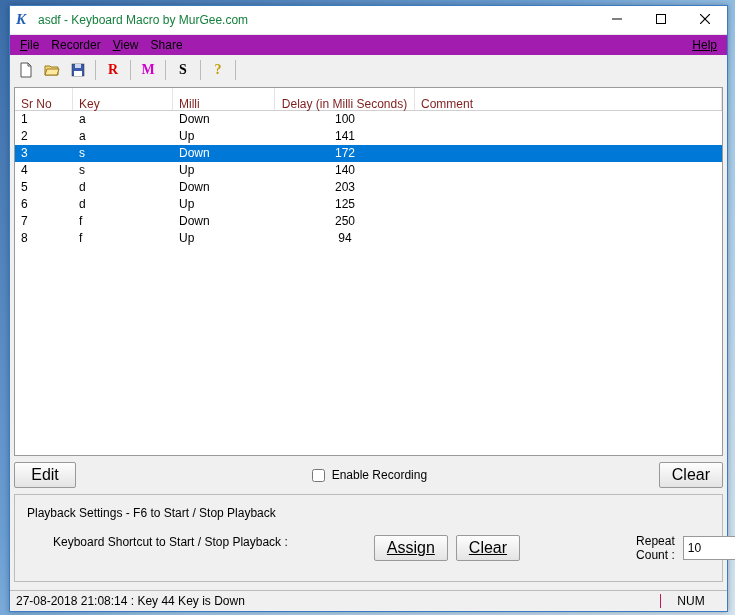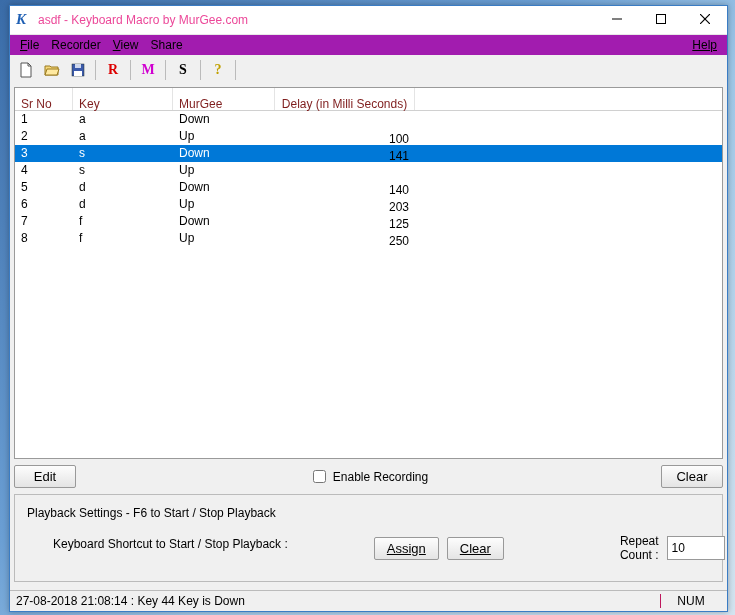--- a/index.html
+++ b/index.html
@@ -39,21 +39,21 @@
     font-weight: bold;
     color: #1e5fb3;
     font-size: 15px;
     font-style: italic;
     font-family: Georgia, serif;
     line-height: 15px;
   }
   .title-text {
     flex: 1;
     font-size: 12px;
-    color: #ec4899;
+    color: #15803d;
   }
   .win-btn {
     width: 44px;
     height: 28px;
     text-align: center;
     line-height: 28px;
     font-family: "Segoe MDL2 Assets", Arial, sans-serif;
     font-size: 11px;
     color: #333;
     cursor: pointer;
@@ -140,36 +140,36 @@
     font-size: 12px;
   }
   .row.selected {
     background: #0078d7;
     color: #fff;
   }
   .td {
     padding: 1px 6px;
     box-sizing: border-box;
   }
-  .td.col-delay { text-align: right; margin-top: 20px; }
+  .td.col-delay { text-align: center; }
 
   .lower-panel {
     margin: 2px 4px 0 4px;
   }
   .row-buttons {
     display: flex;
     align-items: center;
     gap: 8px;
     padding: 2px 0;
   }
   .btn {
     border: 1px solid #999;
     background: linear-gradient(#fdfdfd,#e4e4e4);
     padding: 3px 12px;
-    font-size: 13px;
+    font-size: 16px;
     font-family: inherit;
     cursor: pointer;
     min-width: 62px;
     text-align: center;
     border-radius: 2px;
   }
   .chk-wrap {
     flex: 1;
     text-align: center;
     display: flex;
@@ -308,22 +308,23 @@
     <div class="tool-btn tb-S">S</div>
     <div class="tb-sep"></div>
     <div class="tool-btn tb-Q">?</div>
     <div class="tb-sep"></div>
   </div>
 
   <div class="table-area">
     <div class="table-head">
       <div class="th col-sr">Sr No</div>
       <div class="th col-key">Key</div>
-      <div class="th col-stat">MurGee</div>
+      <div class="th col-stat">Milli</div>
       <div class="th col-delay">Delay (in Milli Seconds)</div>
+      <div class="th col-comment">Comment</div>
     </div>
     <div class="table-body" id="tbody">
         <div class="row">
           <div class="td col-sr">1</div>
           <div class="td col-key">a</div>
           <div class="td col-stat">Down</div>
           <div class="td col-delay">100</div>
           <div class="td col-comment"></div>
         </div>
         <div class="row">
@@ -365,20 +366,21 @@
           <div class="td col-sr">7</div>
           <div class="td col-key">f</div>
           <div class="td col-stat">Down</div>
           <div class="td col-delay">250</div>
           <div class="td col-comment"></div>
         </div>
         <div class="row">
           <div class="td col-sr">8</div>
           <div class="td col-key">f</div>
           <div class="td col-stat">Up</div>
+          <div class="td col-delay">94</div>
           <div class="td col-comment"></div>
         </div>
       </div>
   </div>
 
   <div class="lower-panel">
     <div class="row-buttons">
       <button class="btn">Edit</button>
       <div class="chk-wrap">
         <input type="checkbox" id="rec" style="">

